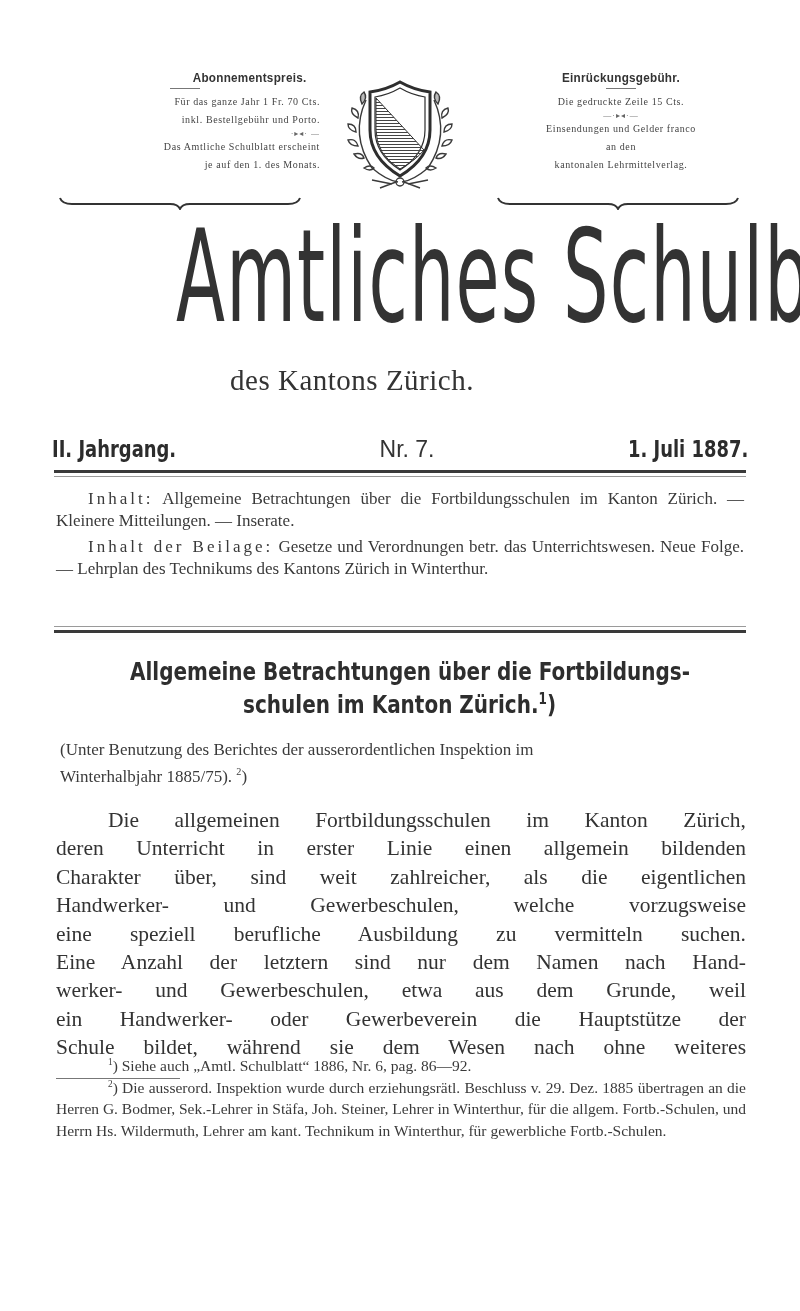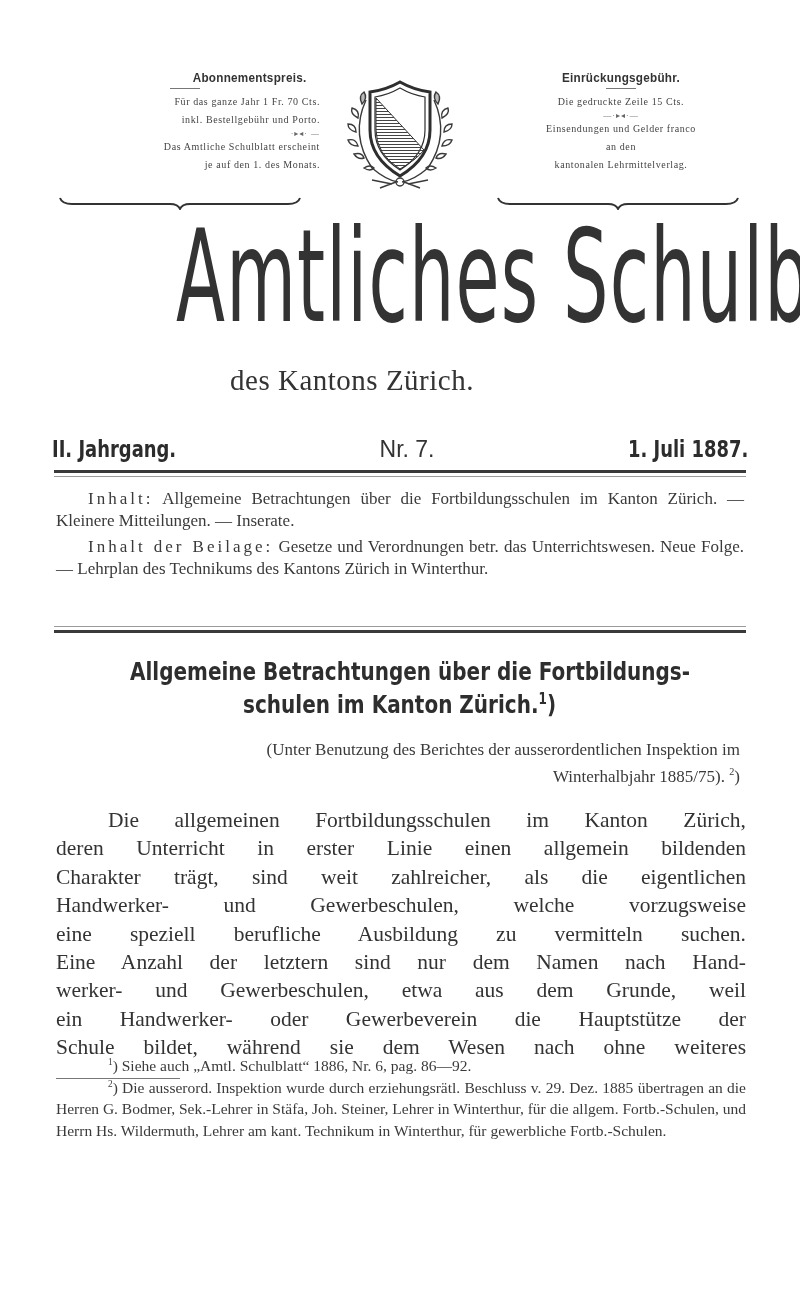--- a/index.html
+++ b/index.html
@@ -35,21 +35,21 @@
   .rule-thick { position: absolute; left: 54px; width: 692px; height: 3px; background: #3a3a3a; }
   .rule-thin  { position: absolute; left: 54px; width: 692px; height: 1px; background: #9a9a9a; }
 
   .contents { position: absolute; left: 56px; top: 488px; width: 688px; font-family: "Liberation Serif", serif; font-size: 17px; line-height: 22px; color: #3a3a3a; text-align: justify; }
   .contents p { margin: 0 0 4px 0; text-indent: 32px; }
   .spaced { letter-spacing: 3px; }
 
   .art-title { position: absolute; left: 60px; top: 655px; width: 680px; text-align: center;
                font-family: "DejaVu Sans", sans-serif; font-weight: bold; font-size: 25px; line-height: 33px; color: #2e2e2e; }
   .art-title .inner { display: inline-block; transform: scaleX(0.8); transform-origin: 50% 0; white-space: nowrap; }
-  .art-sub { position: absolute; left: 60px; top: 736px; width: 680px; text-align: right; font-family: "Liberation Serif", serif; font-size: 17px; line-height: 27px; color: #3a3a3a; }
+  .art-sub { position: absolute; left: 60px; top: 736px; width: 680px; text-align: left; font-family: "Liberation Serif", serif; font-size: 17px; line-height: 27px; color: #3a3a3a; }
 
   .body { position: absolute; left: 56px; top: 806px; width: 690px; font-family: "Liberation Serif", serif; font-size: 21.5px; line-height: 28.4px; color: #333; text-align: justify; }
   .body .ln { display: block; text-align: justify; text-align-last: justify; white-space: nowrap; }
   .body .ln.first { text-indent: 52px; }
 
   .fn-rule { position: absolute; left: 56px; top: 1078px; width: 124px; height: 1px; background: #777; }
   .footnotes { position: absolute; left: 56px; top: 1055px; width: 690px; font-family: "Liberation Serif", serif; font-size: 15.5px; line-height: 21.5px; color: #3a3a3a; }
   .footnotes p { margin: 0; text-align: justify; }
   .footnotes .ind { text-indent: 52px; }
   sup { font-size: 60%; line-height: 0; }
@@ -141,21 +141,21 @@
     <div class="inner"><span>schulen im Kanton Zürich.</span><sup>1</sup>)</div>
   </div>
   <div class="art-sub">
     <div>(Unter Benutzung des Berichtes der ausserordentlichen Inspektion im</div>
     <div><span>Winterhalbjahr 1885/75).</span> <sup>2</sup>)</div>
   </div>
 
   <div class="body">
     <span class="ln first">Die allgemeinen Fortbildungsschulen im Kanton Zürich,</span>
     <span class="ln">deren Unterricht in erster Linie einen allgemein bildenden</span>
-    <span class="ln">Charakter trägt, sind weit zahlreicher, als die eigentlichen</span>
+    <span class="ln">Charakter über, sind weit zahlreicher, als die eigentlichen</span>
     <span class="ln">Handwerker- und Gewerbeschulen, welche vorzugsweise</span>
     <span class="ln">eine speziell berufliche Ausbildung zu vermitteln suchen.</span>
     <span class="ln">Eine Anzahl der letztern sind nur dem Namen nach Hand-</span>
     <span class="ln">werker- und Gewerbeschulen, etwa aus dem Grunde, weil</span>
     <span class="ln">ein Handwerker- oder Gewerbeverein die Hauptstütze der</span>
     <span class="ln">Schule bildet, während sie dem Wesen nach ohne weiteres</span>
   </div>
 
   <div class="fn-rule"></div>
   <div class="footnotes">

